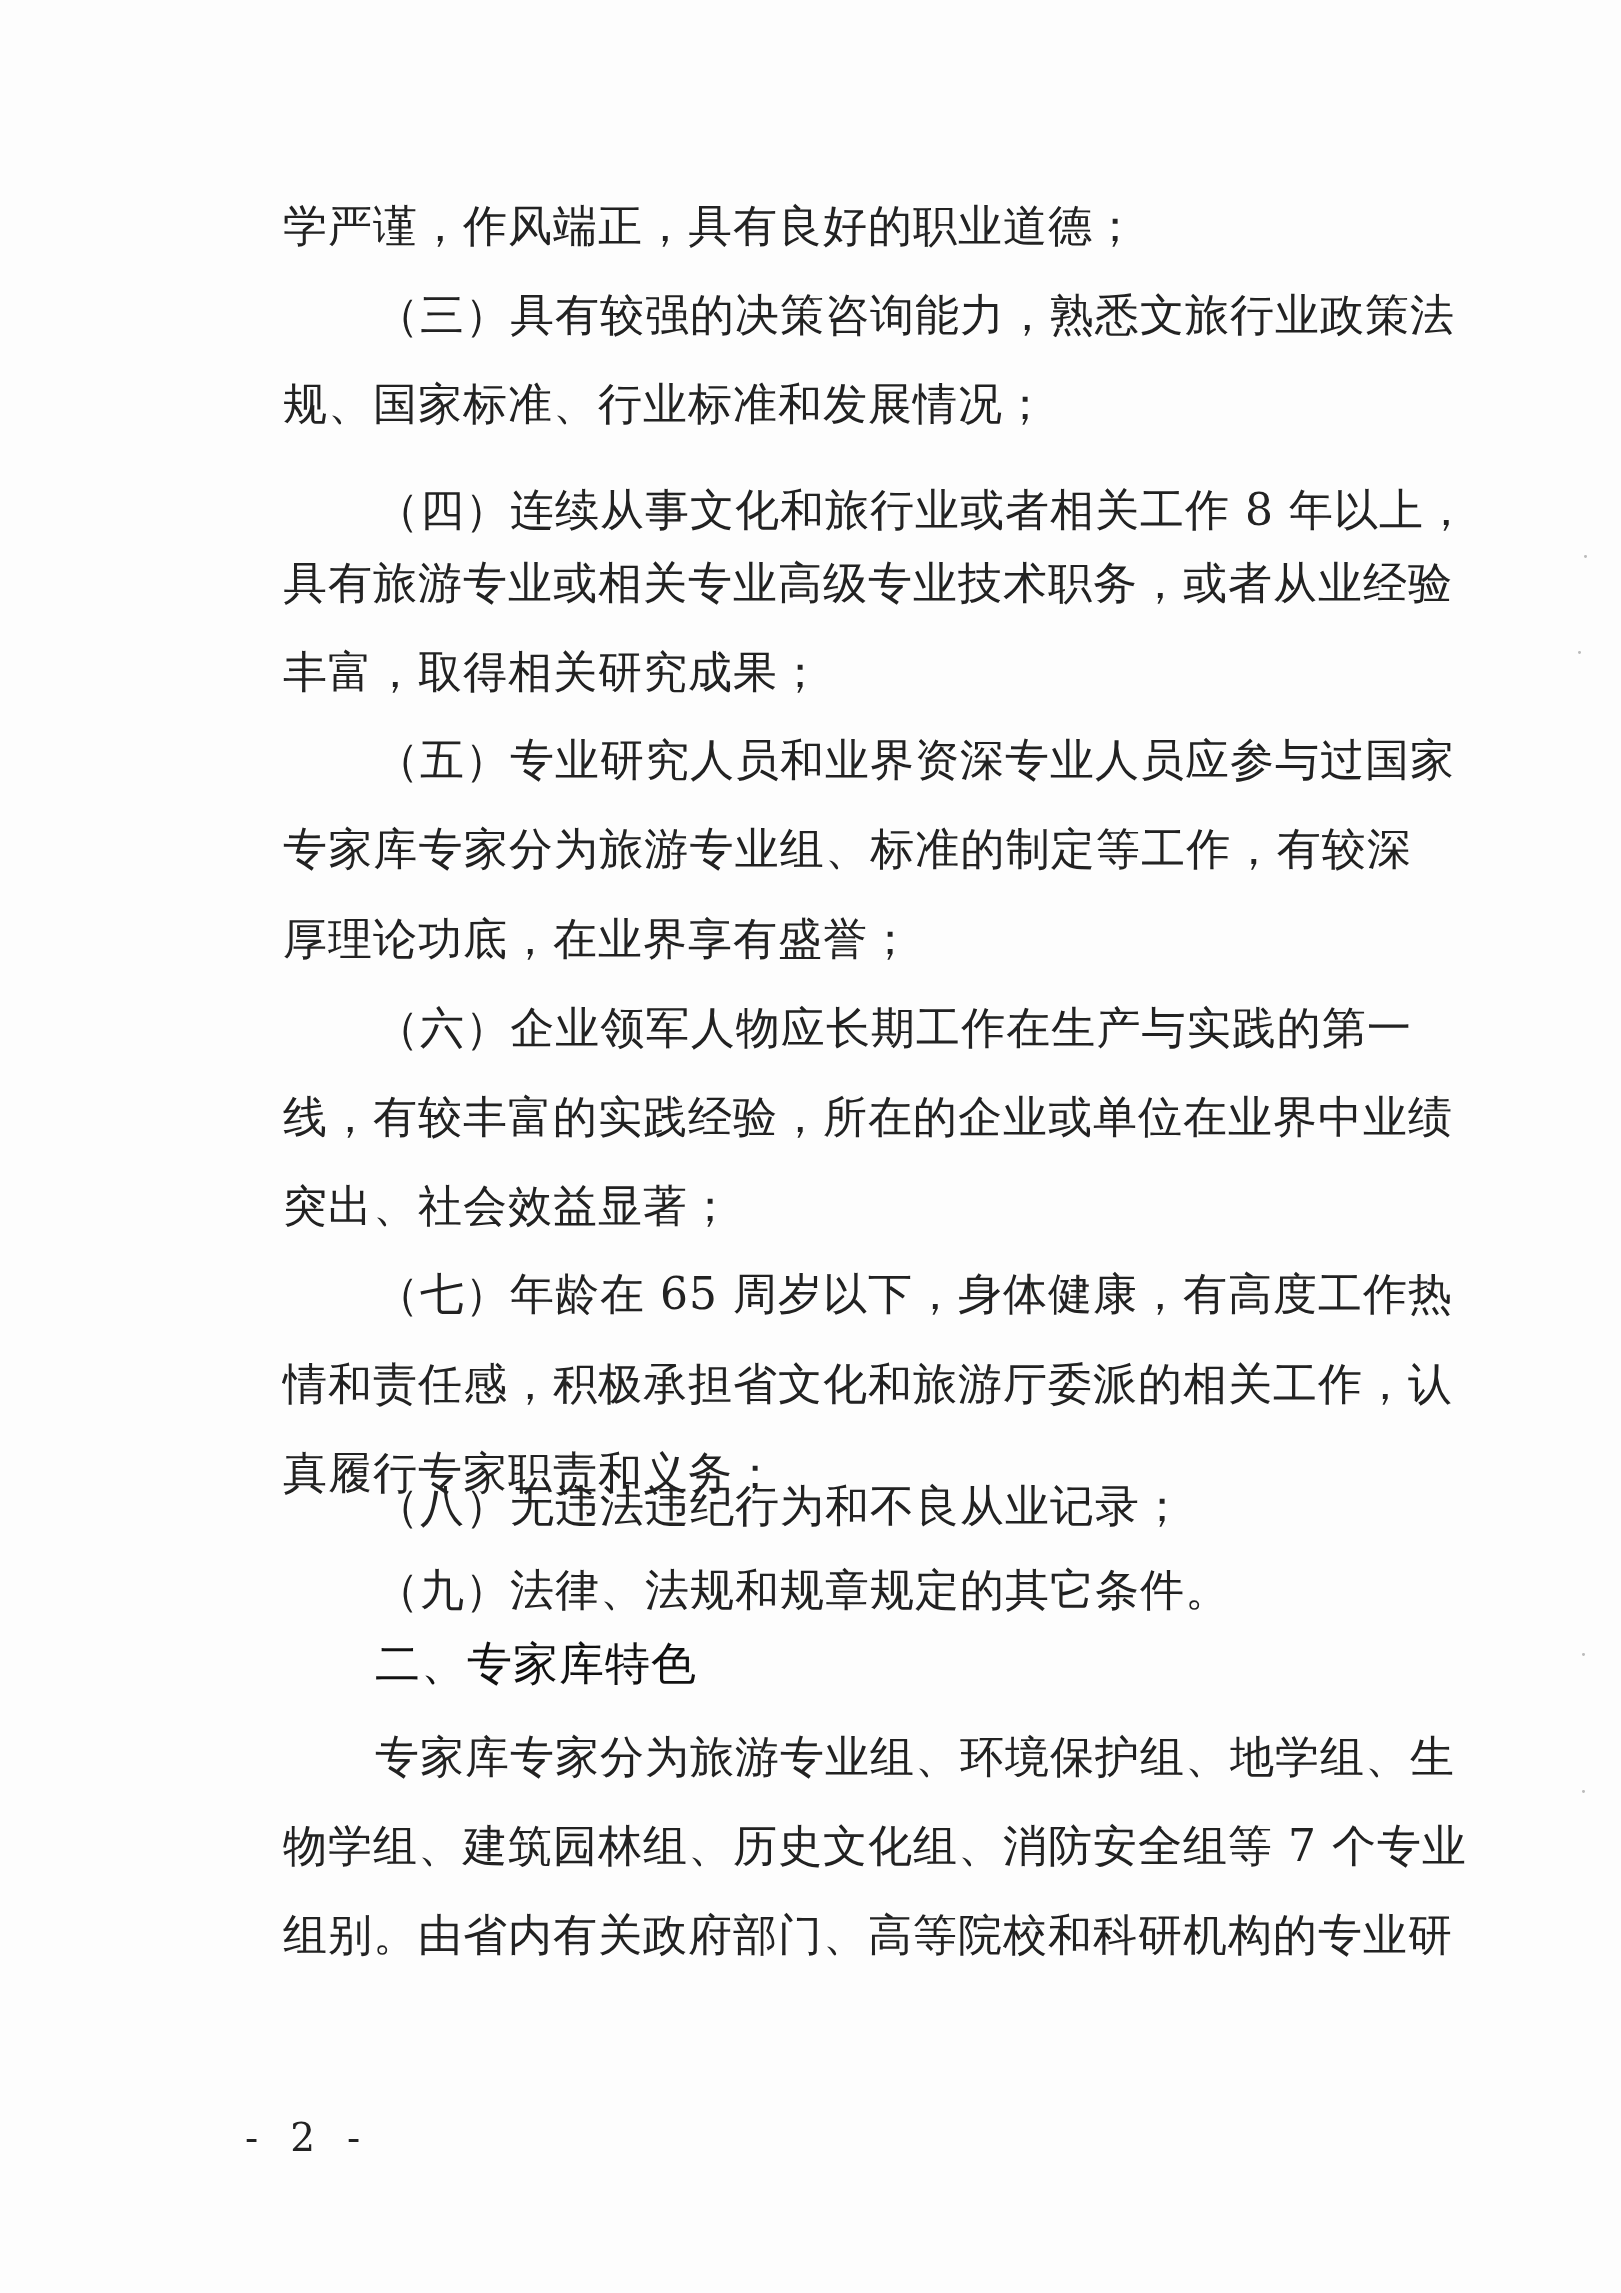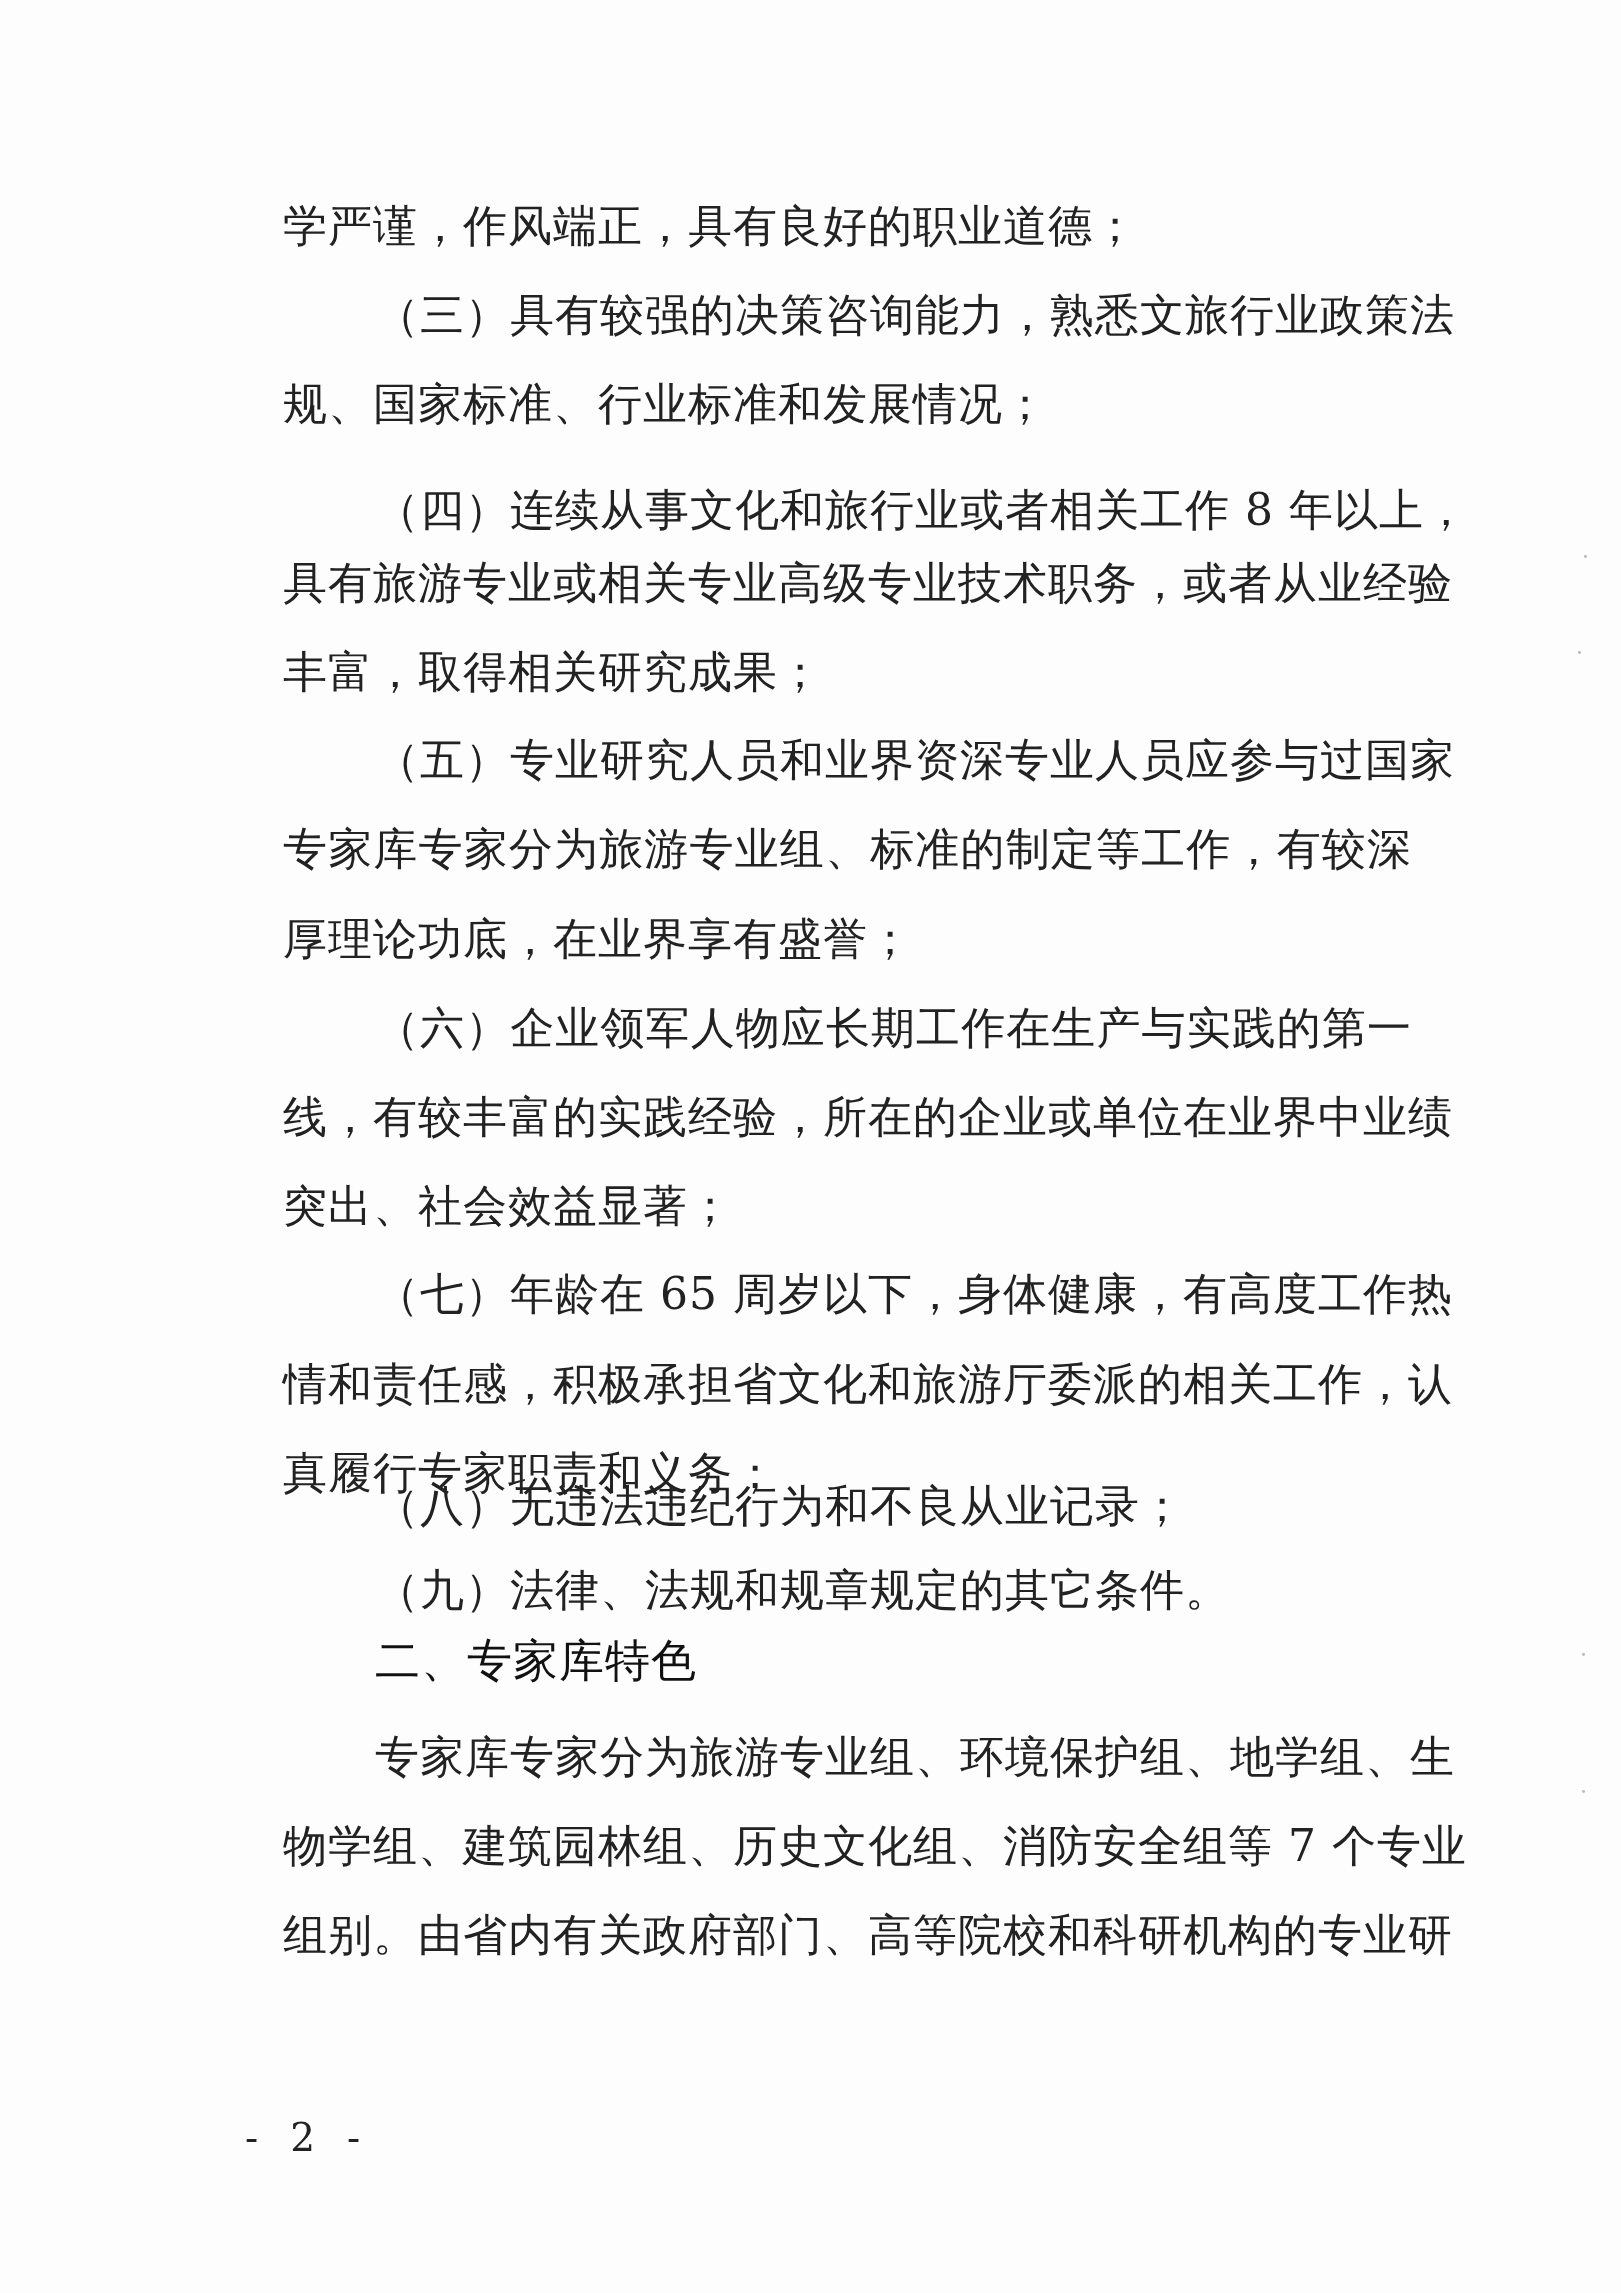--- a/index.html
+++ b/index.html
@@ -15,21 +15,21 @@
     line-height: 59px;
     color: #222;
     white-space: nowrap;
     letter-spacing: 1px;
     text-align: justify;
     text-align-last: justify;
     margin-left: 36px;
   }
   .line.last { text-align-last: left; }
   .line.indent { left: 339px; width: 1037px; }
-  .heading { font-family: Liberation Mono, monospace; font-size: 45px; color: #111; }
+  .heading { font-family: Liberation Serif, serif; font-size: 45px; color: #111; }
   .pagenum {
     position: absolute; left: 245px; top: 2115px;
     font-family: "DejaVu Serif", serif; font-size: 39px; color: #222; letter-spacing: 9.8px;
   }
   .speck { position: absolute; width: 2.9px; height: 2.9px; background: #bbb; border-radius: 50%; }
 </style>
 </head>
 <body>
 
 <div class="page">

